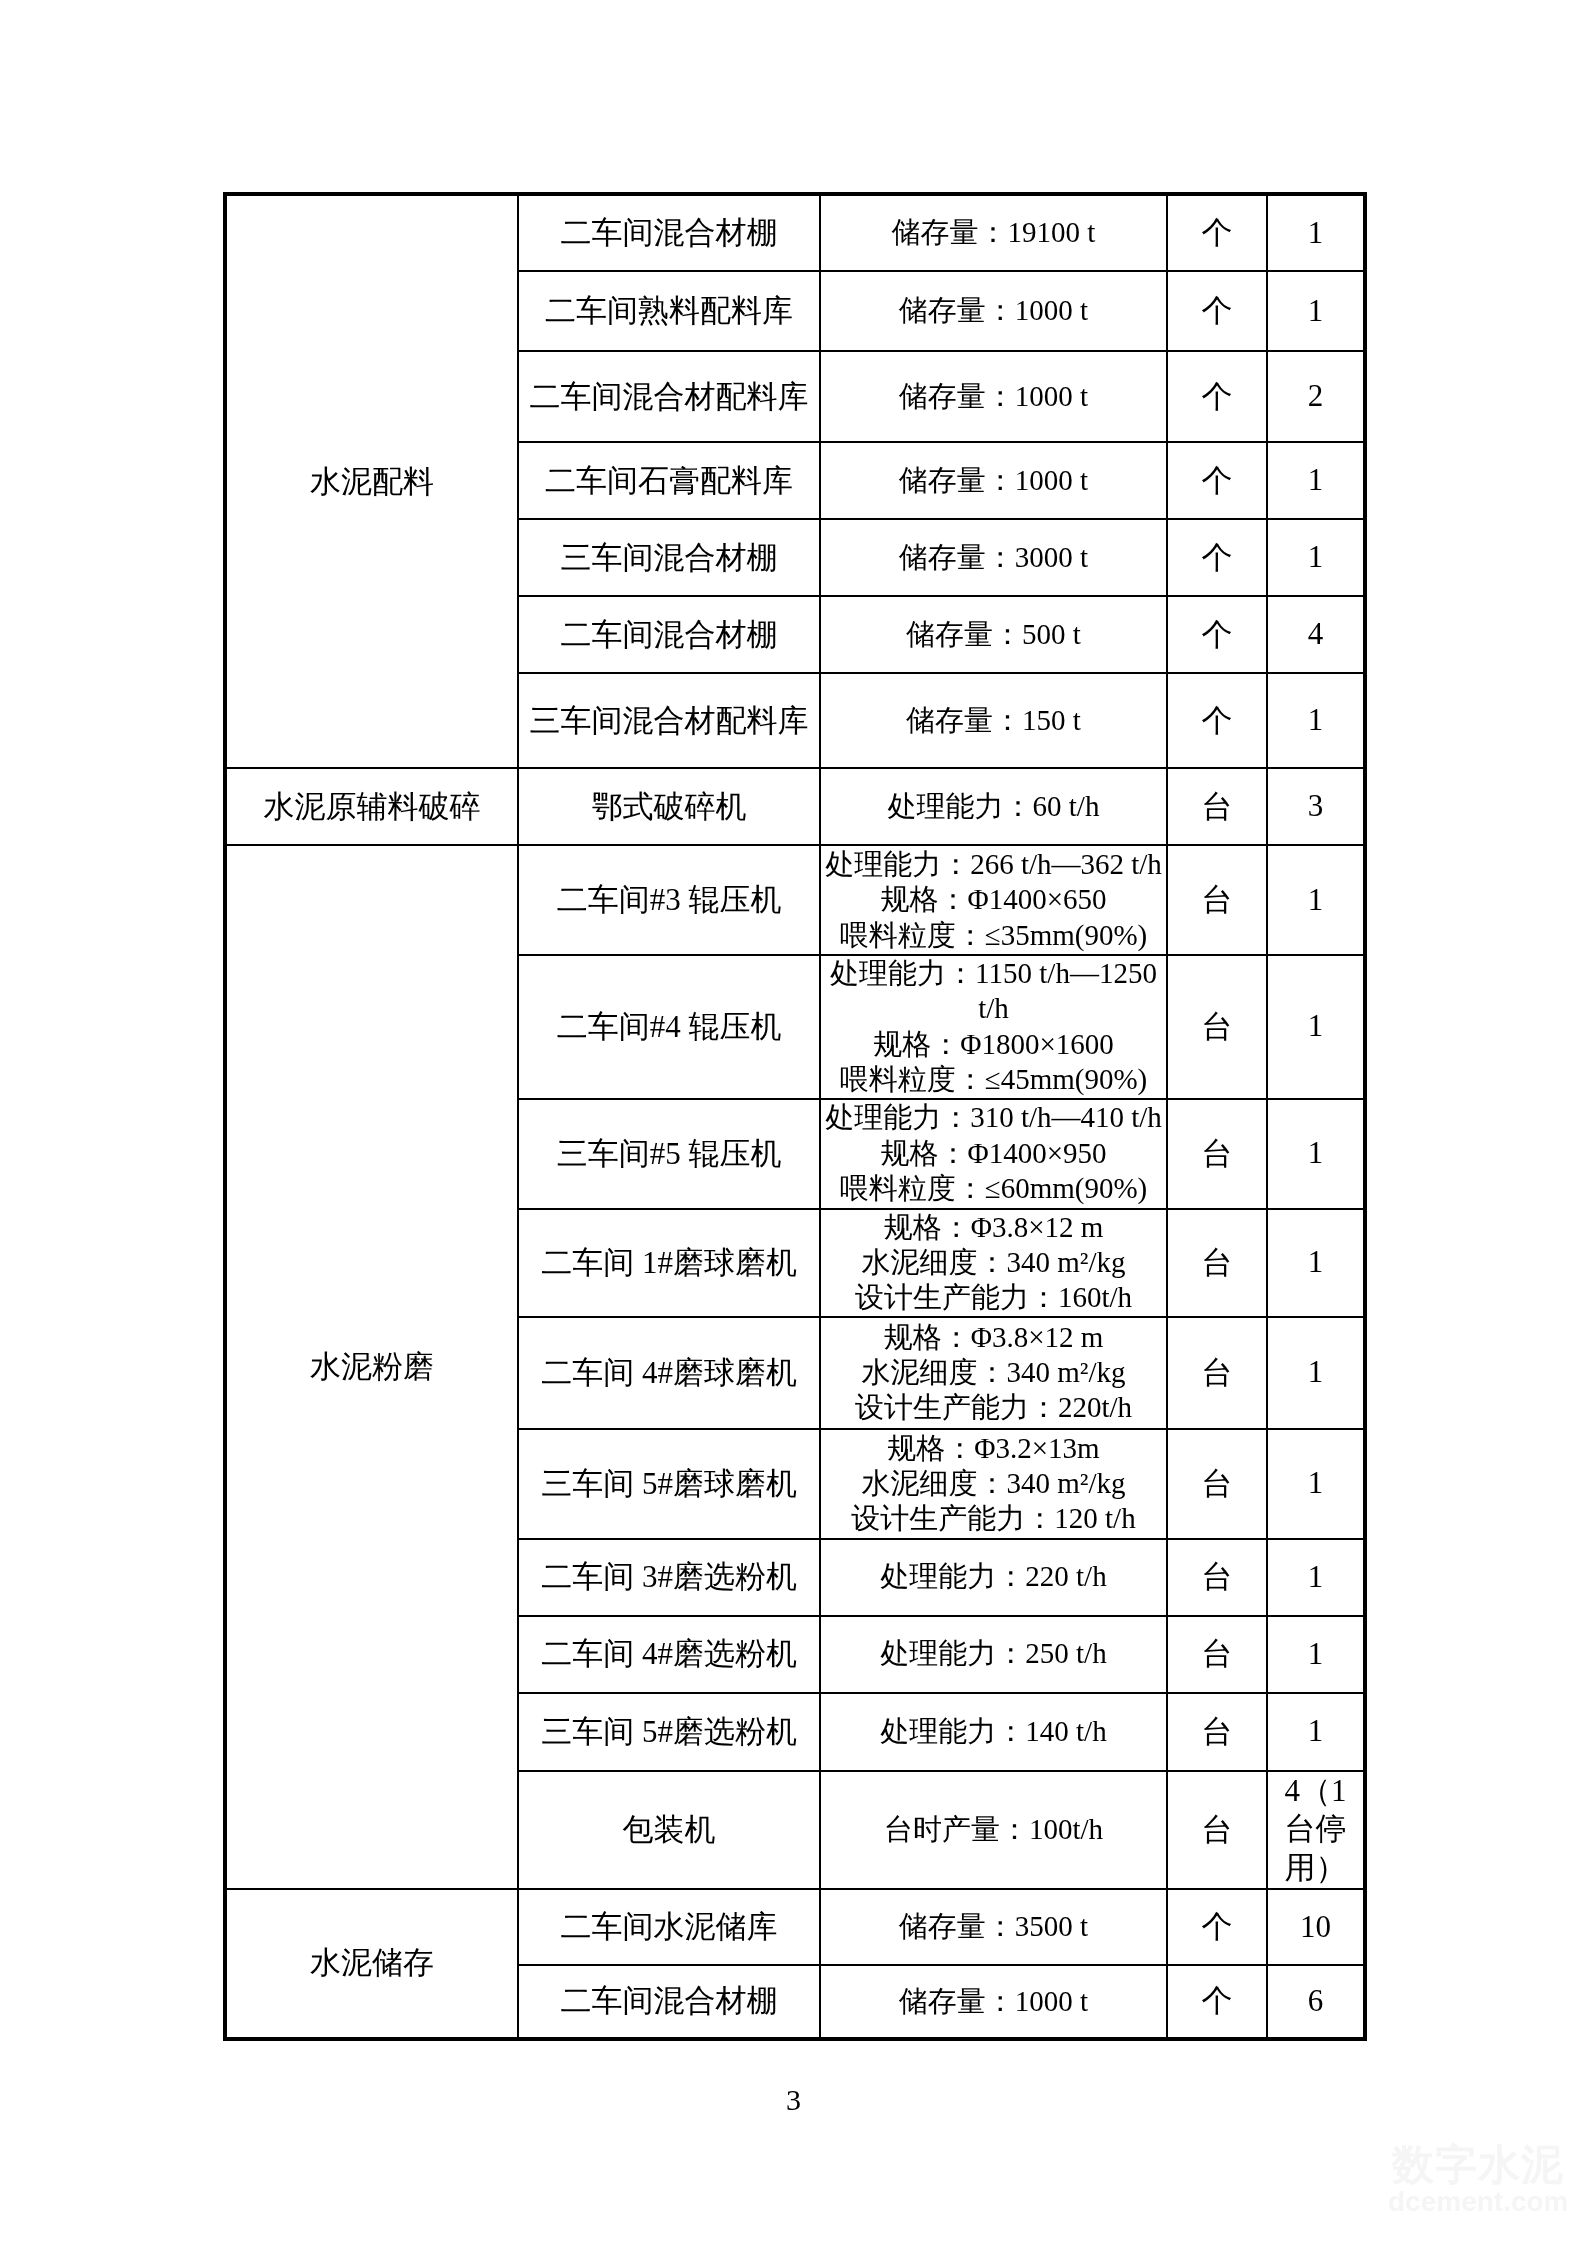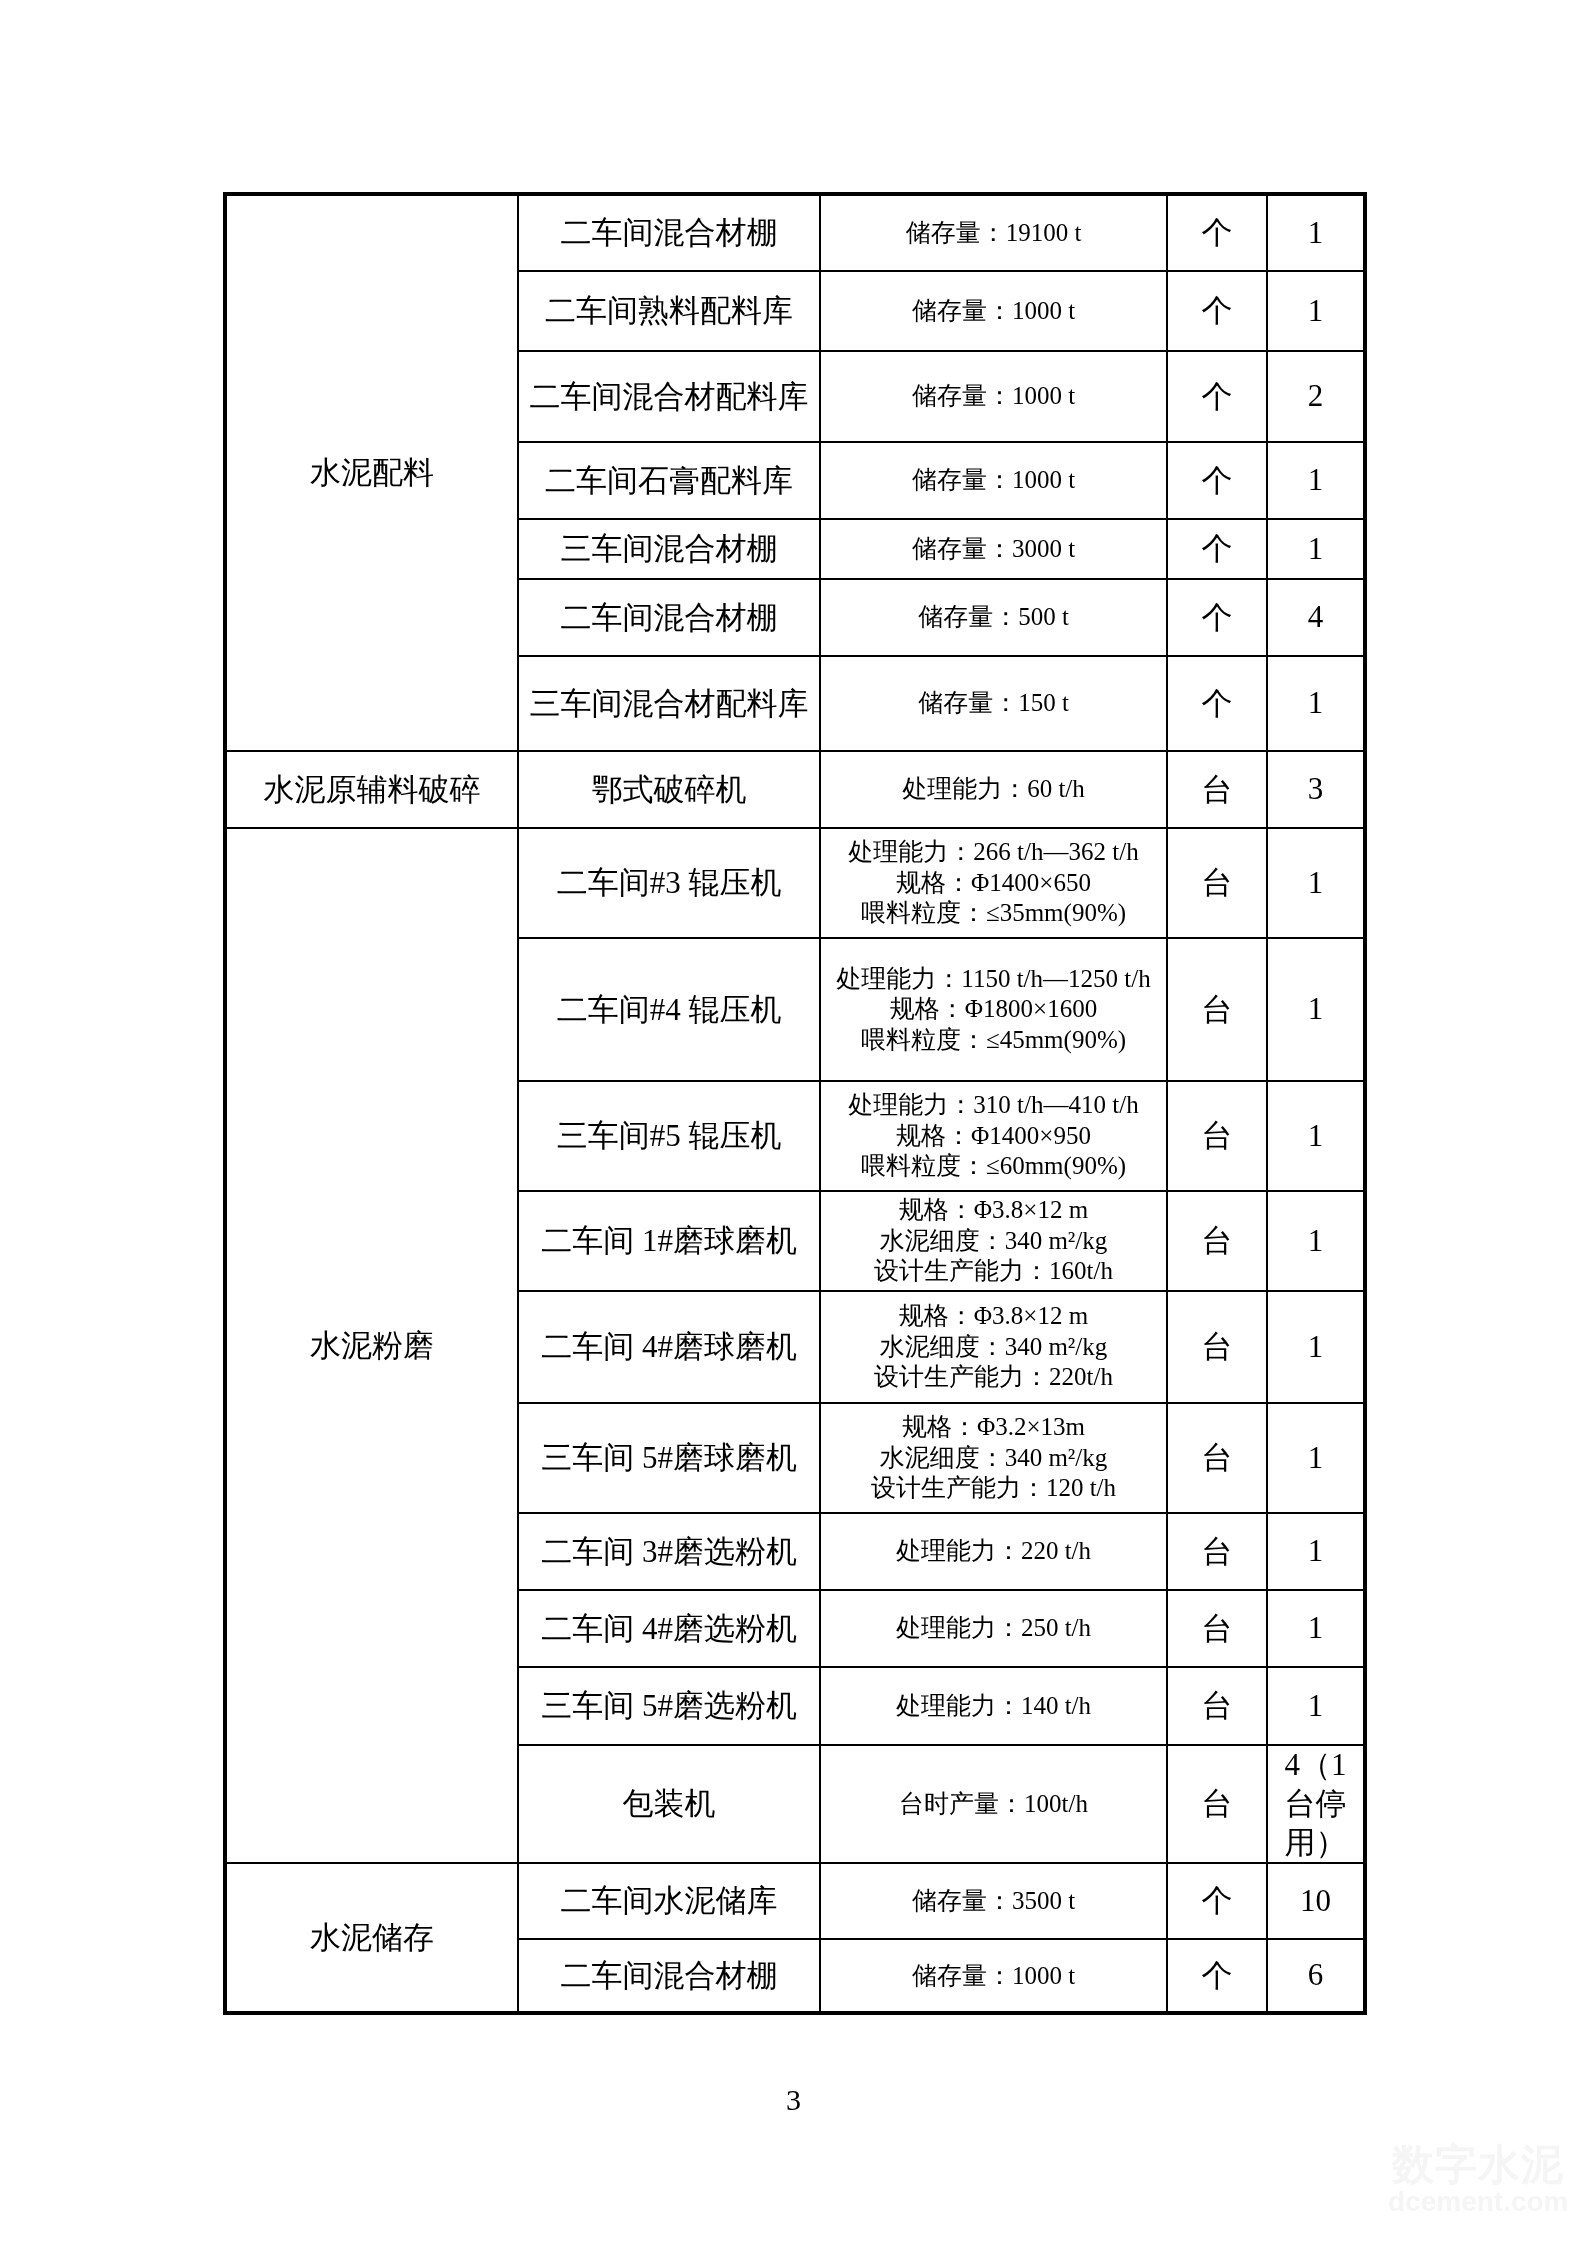--- a/index.html
+++ b/index.html
@@ -29,21 +29,21 @@
     text-align: center;
     vertical-align: middle;
     font-size: 31px;
     line-height: 1.22;
     padding: 0 6px;
     box-sizing: border-box;
     overflow: hidden;
   }
   .equipment-table td.spec-cell {
     white-space: pre-line;
-    font-size: 25px;
+    font-size: 29px;
     padding: 0 3px;
   }
   .equipment-table td.qty-cell {
     padding: 0 4px;
     line-height: 1.25;
   }
   .page-number {
     position: absolute;
     top: 2083px;
     left: 0;
@@ -97,21 +97,21 @@
         <td class="spec-cell">储存量：1000 t</td>
         <td>个</td>
         <td class="qty-cell">2</td>
       </tr>
       <tr style="height:77px">
         <td>二车间石膏配料库</td>
         <td class="spec-cell">储存量：1000 t</td>
         <td>个</td>
         <td class="qty-cell">1</td>
       </tr>
-      <tr style="height:60px">
+      <tr style="height:77px">
         <td>三车间混合材棚</td>
         <td class="spec-cell">储存量：3000 t</td>
         <td>个</td>
         <td class="qty-cell">1</td>
       </tr>
       <tr style="height:77px">
         <td>二车间混合材棚</td>
         <td class="spec-cell">储存量：500 t</td>
         <td>个</td>
         <td class="qty-cell">4</td>

